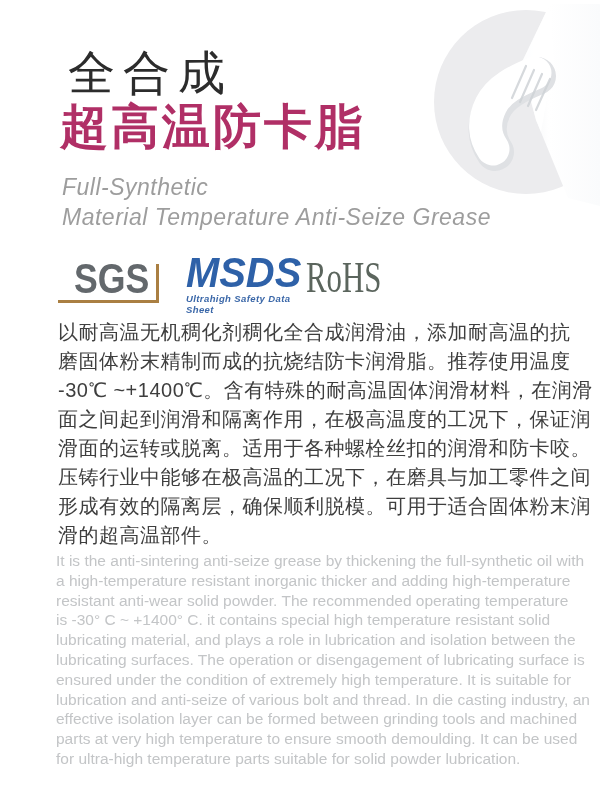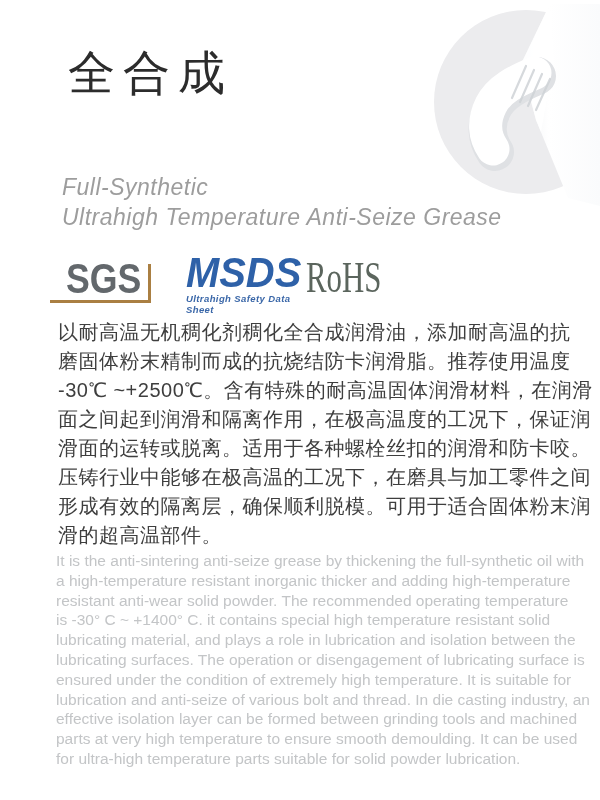--- a/index.html
+++ b/index.html
@@ -31,21 +31,21 @@
   .subtitle {
     position:absolute; left:62px; top:172px;
     font-size:23px; line-height:30px;
     font-style:italic; color:#9d9d9d;
     letter-spacing:0.5px;
     white-space:pre-line;
   }
 
   
   .badges { position:absolute; left:0; top:0; }
-  .sgs { position:absolute; left:50px; top:262px; width:101px; height:41px; }
+  .sgs { position:absolute; left:58px; top:262px; width:101px; height:41px; }
   .sgs-text {
     position:absolute; left:16px; top:-4px;
     font-size:42px; line-height:42px; font-weight:700; color:#63686c;
     transform:scale(0.85,1.0); transform-origin:left top;
     letter-spacing:0px;
   }
   .sgs-underline { position:absolute; left:0; bottom:0; width:101px; height:3px; background:#aa7f42; }
   .sgs-vline { position:absolute; right:0; top:2px; width:3px; height:39px; background:#aa7f42; }
 
   .msds { position:absolute; left:186px; top:254px;font-style:italic; }
@@ -108,39 +108,40 @@
       <g stroke="#cfd3d7" stroke-width="2.2" stroke-linecap="round" opacity="0.85">
         <line x1="106" y1="66" x2="92" y2="98"></line>
         <line x1="114" y1="70" x2="100" y2="102"></line>
         <line x1="122" y1="74" x2="108" y2="106"></line>
         <line x1="130" y1="79" x2="116" y2="110"></line>
       </g>
     </svg>
   </div>
 
   <h1 class="title-zh">全合成</h1>
+  <h1 class="title-accent">超高温防卡脂</h1>
   <p class="subtitle">Full-Synthetic
-Ultrahigh Temperature Anti-Seize Grease</p>
+Material Temperature Anti-Seize Grease</p>
 
   <div class="badges">
     <div class="sgs">
       <span class="sgs-text">SGS</span>
       <div class="sgs-underline"></div>
       <div class="sgs-vline"></div>
     </div>
     <div class="msds">
       <div class="msds-text">MSDS</div>
       <div class="msds-tagline">Ultrahigh Safety Data Sheet</div>
     </div>
     <div class="rohs">RoHS</div>
   </div>
 
   <p class="desc-zh">以耐高温无机稠化剂稠化全合成润滑油，添加耐高温的抗
 磨固体粉末精制而成的抗烧结防卡润滑脂。推荐使用温度
--30℃ ~+2500℃。含有特殊的耐高温固体润滑材料，在润滑
+-30℃ ~+1400℃。含有特殊的耐高温固体润滑材料，在润滑
 面之间起到润滑和隔离作用，在极高温度的工况下，保证润
 滑面的运转或脱离。适用于各种螺栓丝扣的润滑和防卡咬。
 压铸行业中能够在极高温的工况下，在磨具与加工零件之间
 形成有效的隔离层，确保顺利脱模。可用于适合固体粉末润
 滑的超高温部件。</p>
   <p class="desc-en">It is the anti-sintering anti-seize grease by thickening the full-synthetic oil with
 a high-temperature resistant inorganic thicker and adding high-temperature
 resistant anti-wear solid powder. The recommended operating temperature
 is -30° C ~ +1400° C. it contains special high temperature resistant solid
 lubricating material, and plays a role in lubrication and isolation between the

